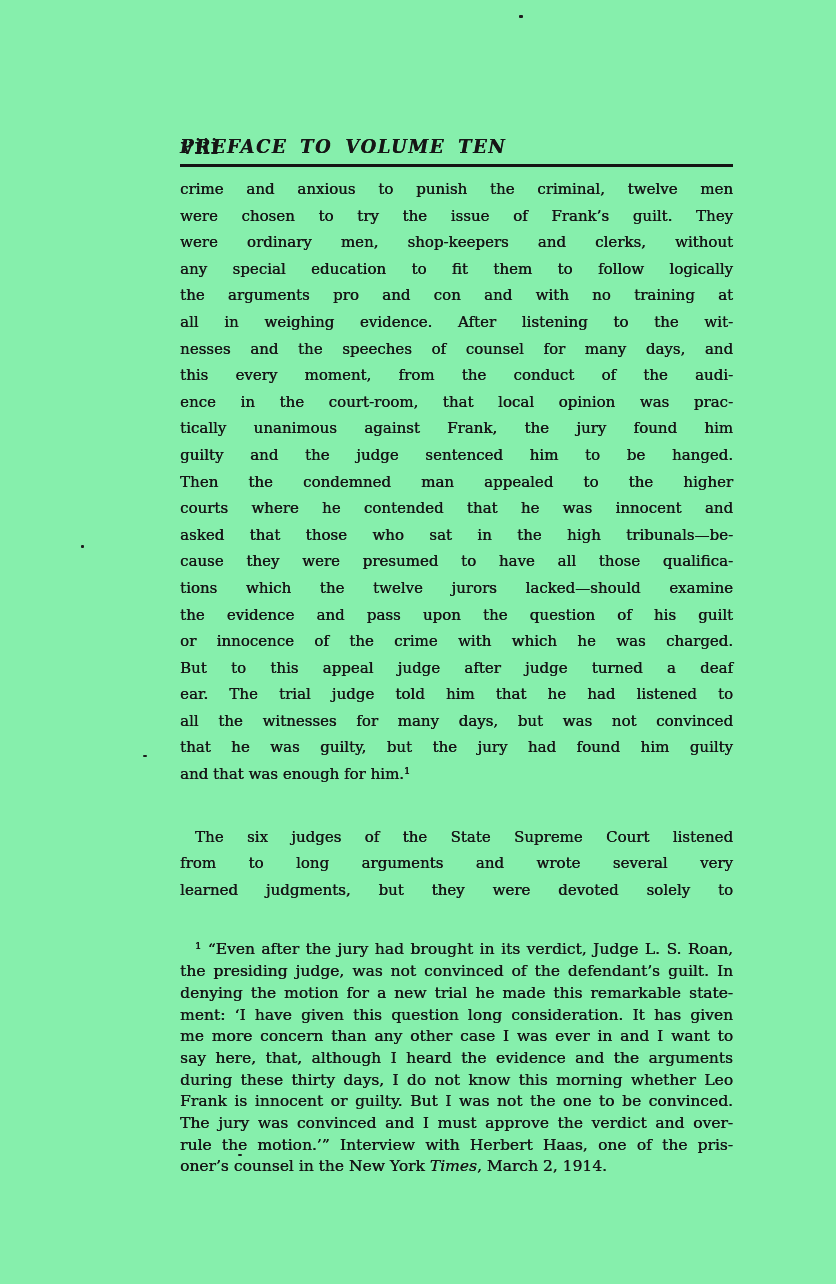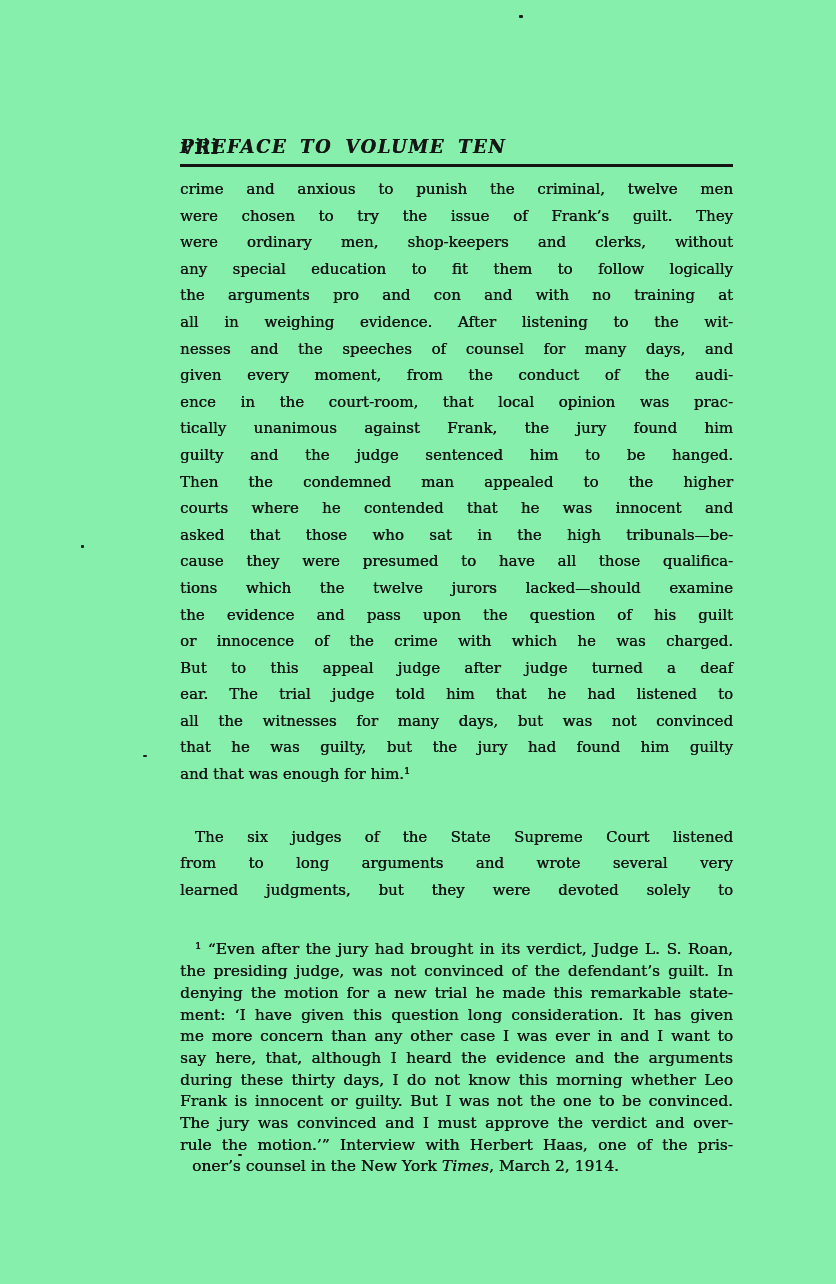--- a/index.html
+++ b/index.html
@@ -90,21 +90,21 @@
 
     <div class="bodytext">
       <div class="para">
           <div class="line">crime and anxious to punish the criminal, twelve men</div>
           <div class="line">were chosen to try the issue of Frank’s guilt. They</div>
           <div class="line">were ordinary men, shop-keepers and clerks, without</div>
           <div class="line">any special education to fit them to follow logically</div>
           <div class="line">the arguments pro and con and with no training at</div>
           <div class="line">all in weighing evidence. After listening to the wit-</div>
           <div class="line">nesses and the speeches of counsel for many days, and</div>
-          <div class="line">given every moment, from the conduct of the audi-</div>
+          <div class="line">this every moment, from the conduct of the audi-</div>
           <div class="line">ence in the court-room, that local opinion was prac-</div>
           <div class="line">tically unanimous against Frank, the jury found him</div>
           <div class="line">guilty and the judge sentenced him to be hanged.</div>
           <div class="line">Then the condemned man appealed to the higher</div>
           <div class="line">courts where he contended that he was innocent and</div>
           <div class="line">asked that those who sat in the high tribunals—be-</div>
           <div class="line">cause they were presumed to have all those qualifica-</div>
           <div class="line">tions which the twelve jurors lacked—should examine</div>
           <div class="line">the evidence and pass upon the question of his guilt</div>
           <div class="line">or innocence of the crime with which he was charged.</div>
@@ -125,21 +125,21 @@
         <div class="line indent">¹ “Even after the jury had brought in its verdict, Judge L. S. Roan,</div>
         <div class="line">the presiding judge, was not convinced of the defendant’s guilt. In</div>
         <div class="line">denying the motion for a new trial he made this remarkable state-</div>
         <div class="line">ment: ‘I have given this question long consideration. It has given</div>
         <div class="line">me more concern than any other case I was ever in and I want to</div>
         <div class="line">say here, that, although I heard the evidence and the arguments</div>
         <div class="line">during these thirty days, I do not know this morning whether Leo</div>
         <div class="line">Frank is innocent or guilty. But I was not the one to be convinced.</div>
         <div class="line">The jury was convinced and I must approve the verdict and over-</div>
         <div class="line">rule the motion.’” Interview with Herbert Haas, one of the pris-</div>
-        <div class="line" style="text-align-last: left; margin-left: 12px;">oner’s counsel in the New York <i>Times</i>, March 2, 1914.</div>
+        <div class="line" style="text-align-last: left;">oner’s counsel in the New York <i>Times</i>, March 2, 1914.</div>
       </div>
 
   </div>
 
   <div class="speck" style="left:519px; top:15px; width:4px; height:3px;"></div>
   <div class="speck" style="left:81px; top:545px; width:3px; height:3px;"></div>
   <div class="speck" style="left:143px; top:755px; width:4px; height:2px;"></div>
   <div class="speck" style="left:238px; top:1154px; width:4px; height:2px;"></div>
 </div>
 

